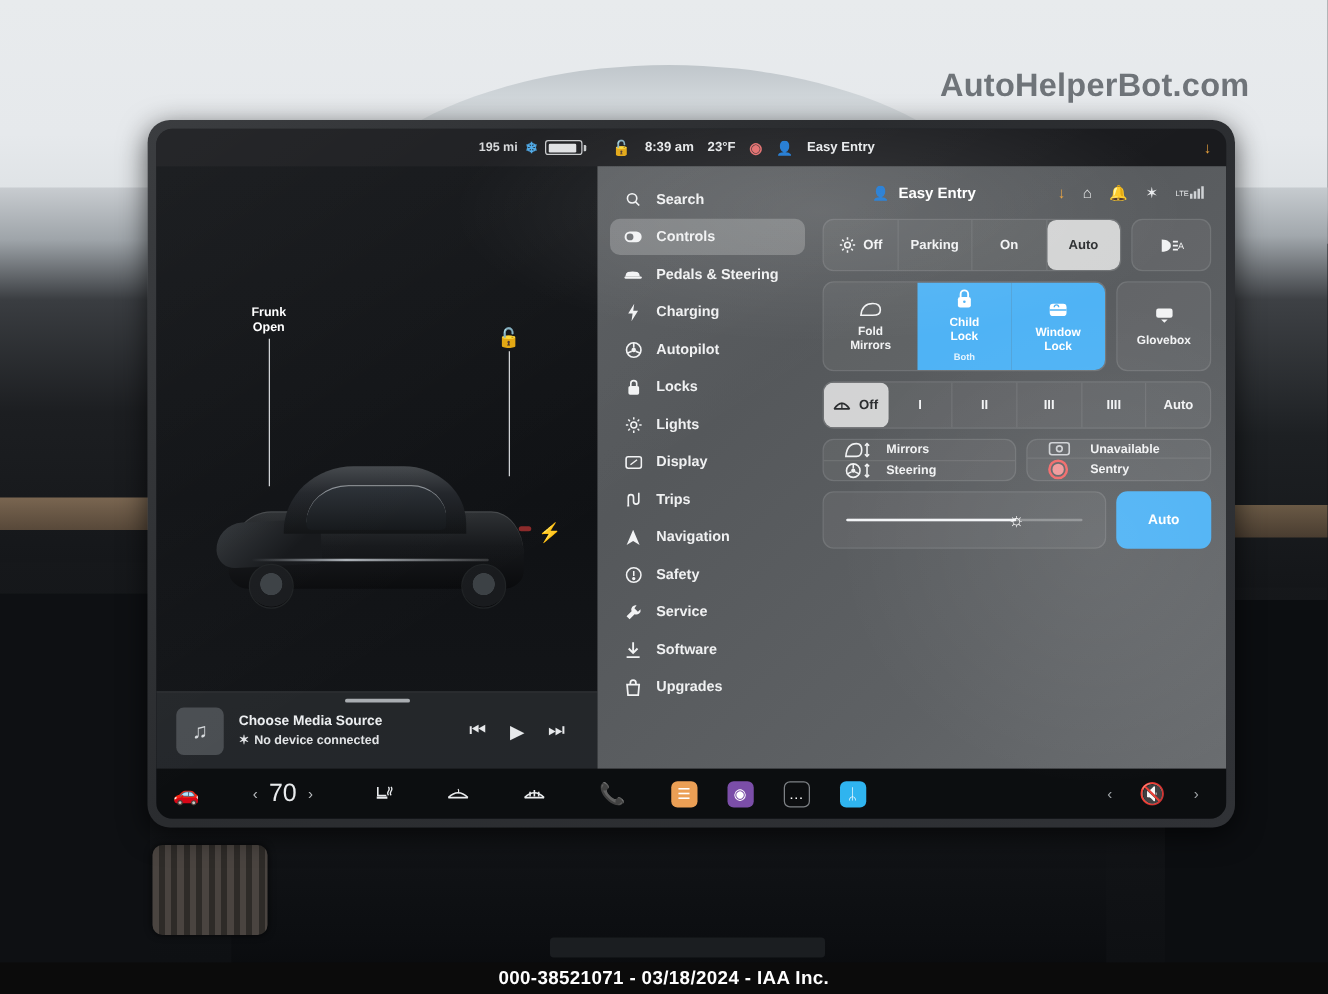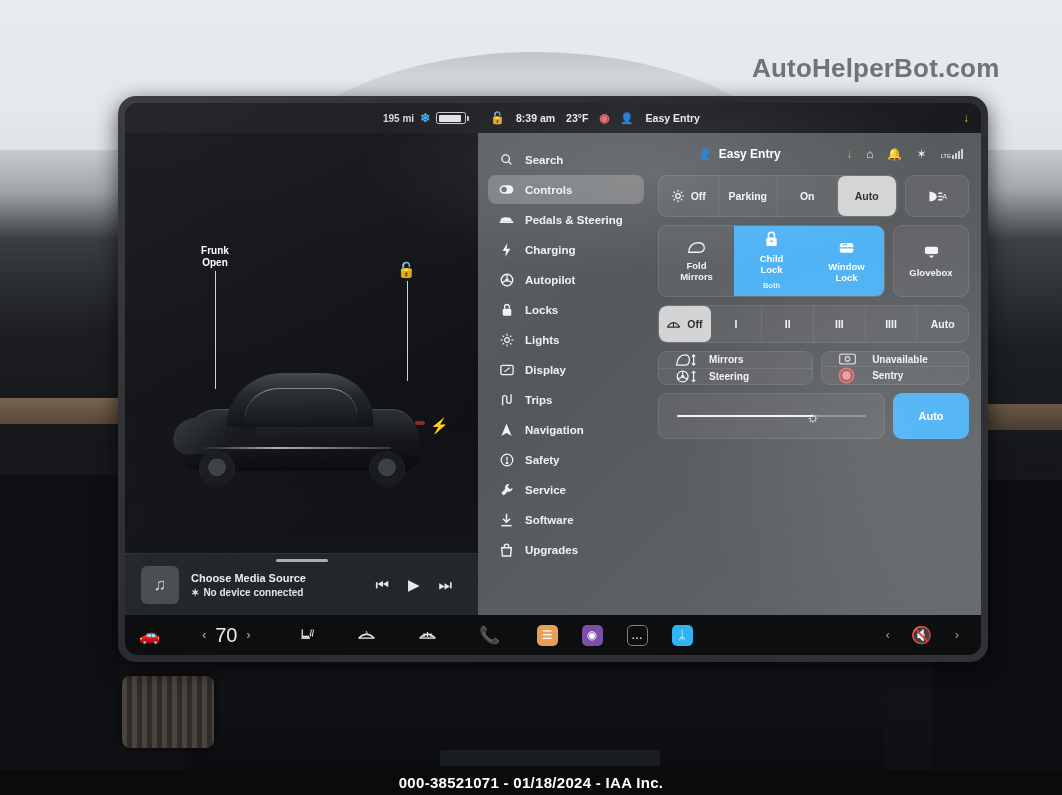--- a/index.html
+++ b/index.html
@@ -856,14 +856,14 @@
         <span class="tb-icon">🔇</span>
         <span class="arrow">›</span>
       </div>
     </div>
 
     <div id="glare"></div>
   </div>
 </div>
 
 <div id="caption-bar">
-  <span>000-38521071 - 01/18/2024 - IAA Inc.</span>
+  <span>000-38521071 - 03/18/2024 - IAA Inc.</span>
 </div>
 
 </body></html>

